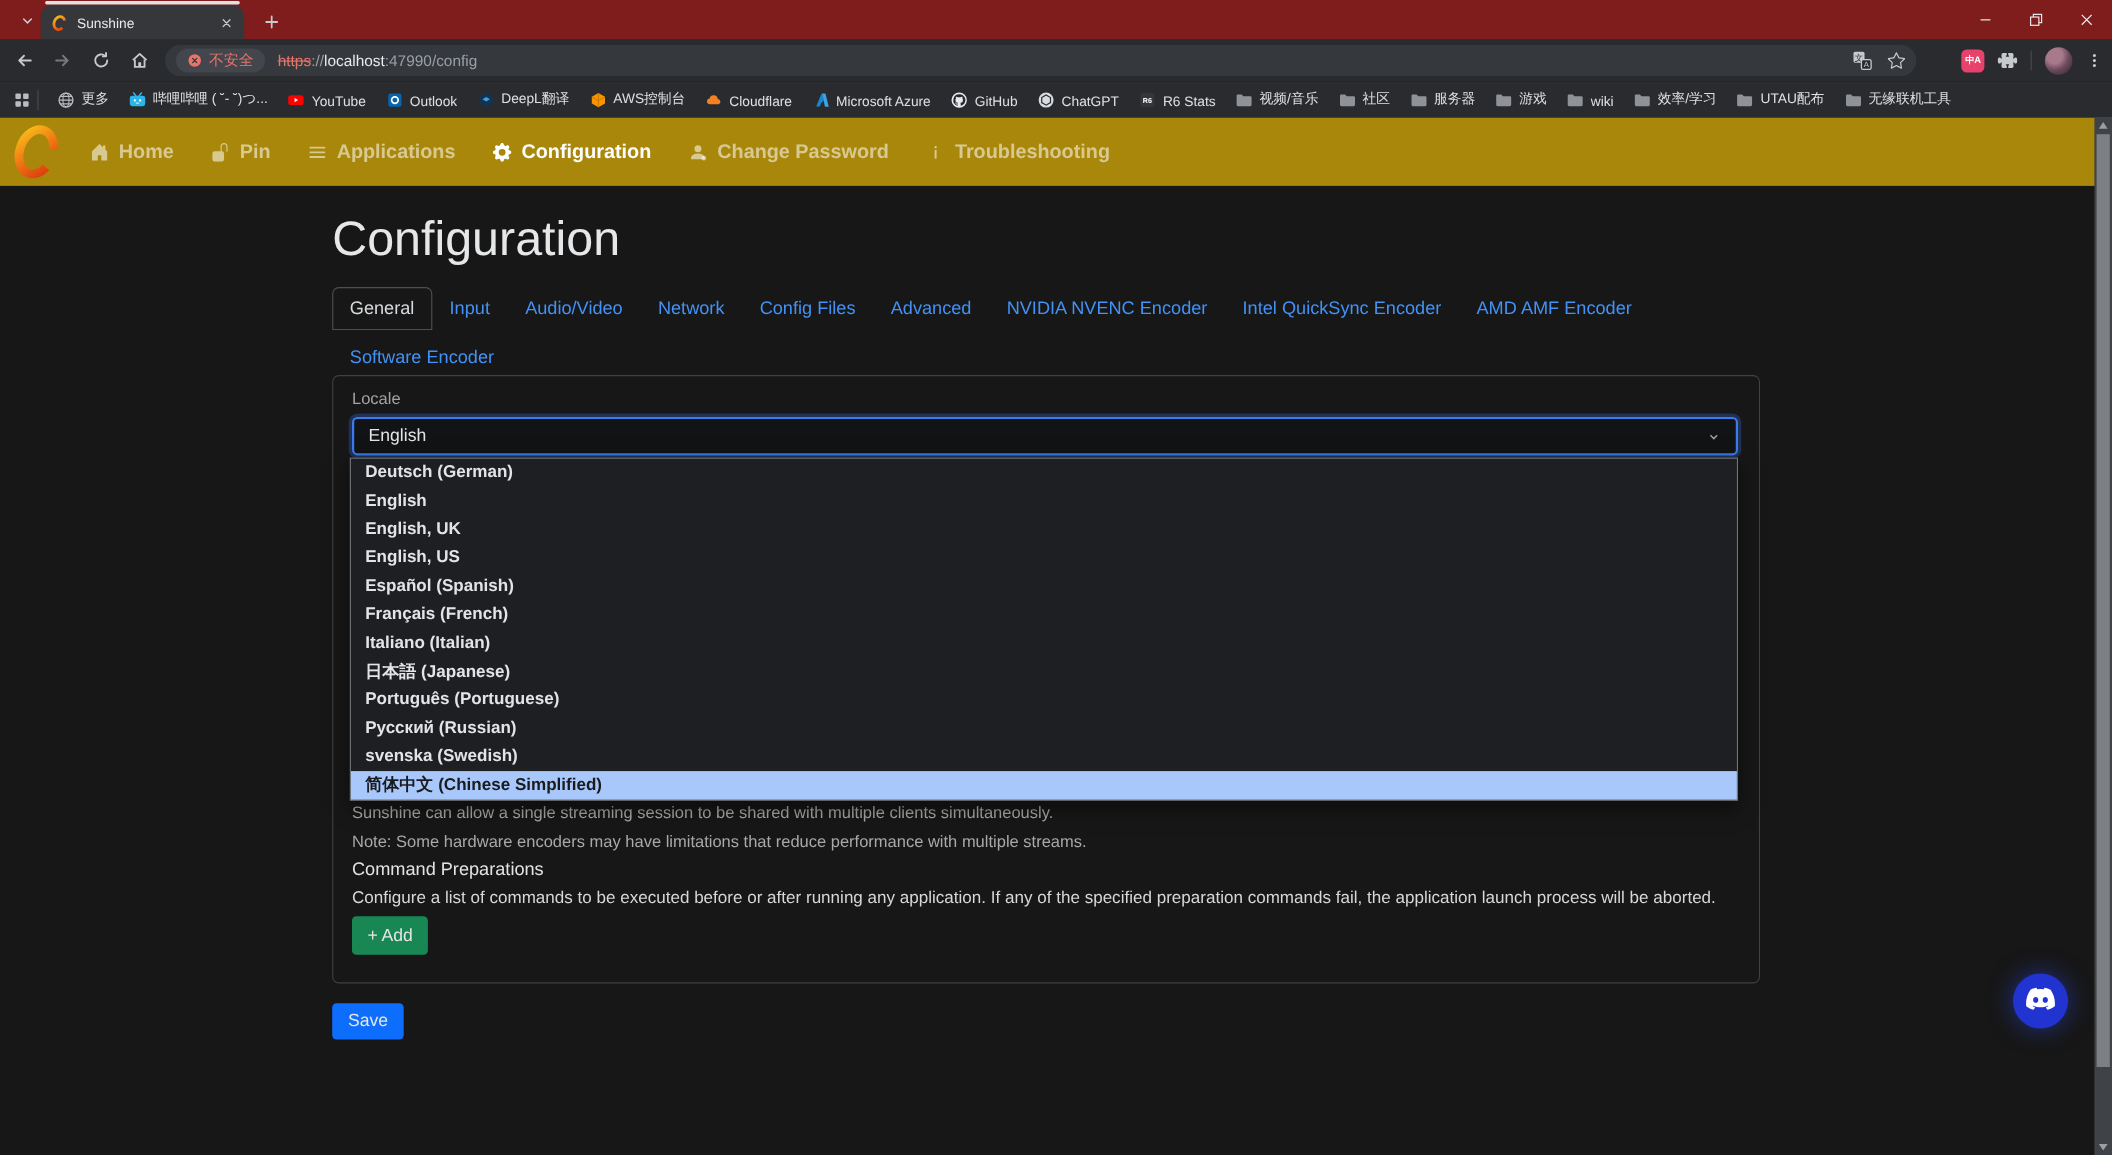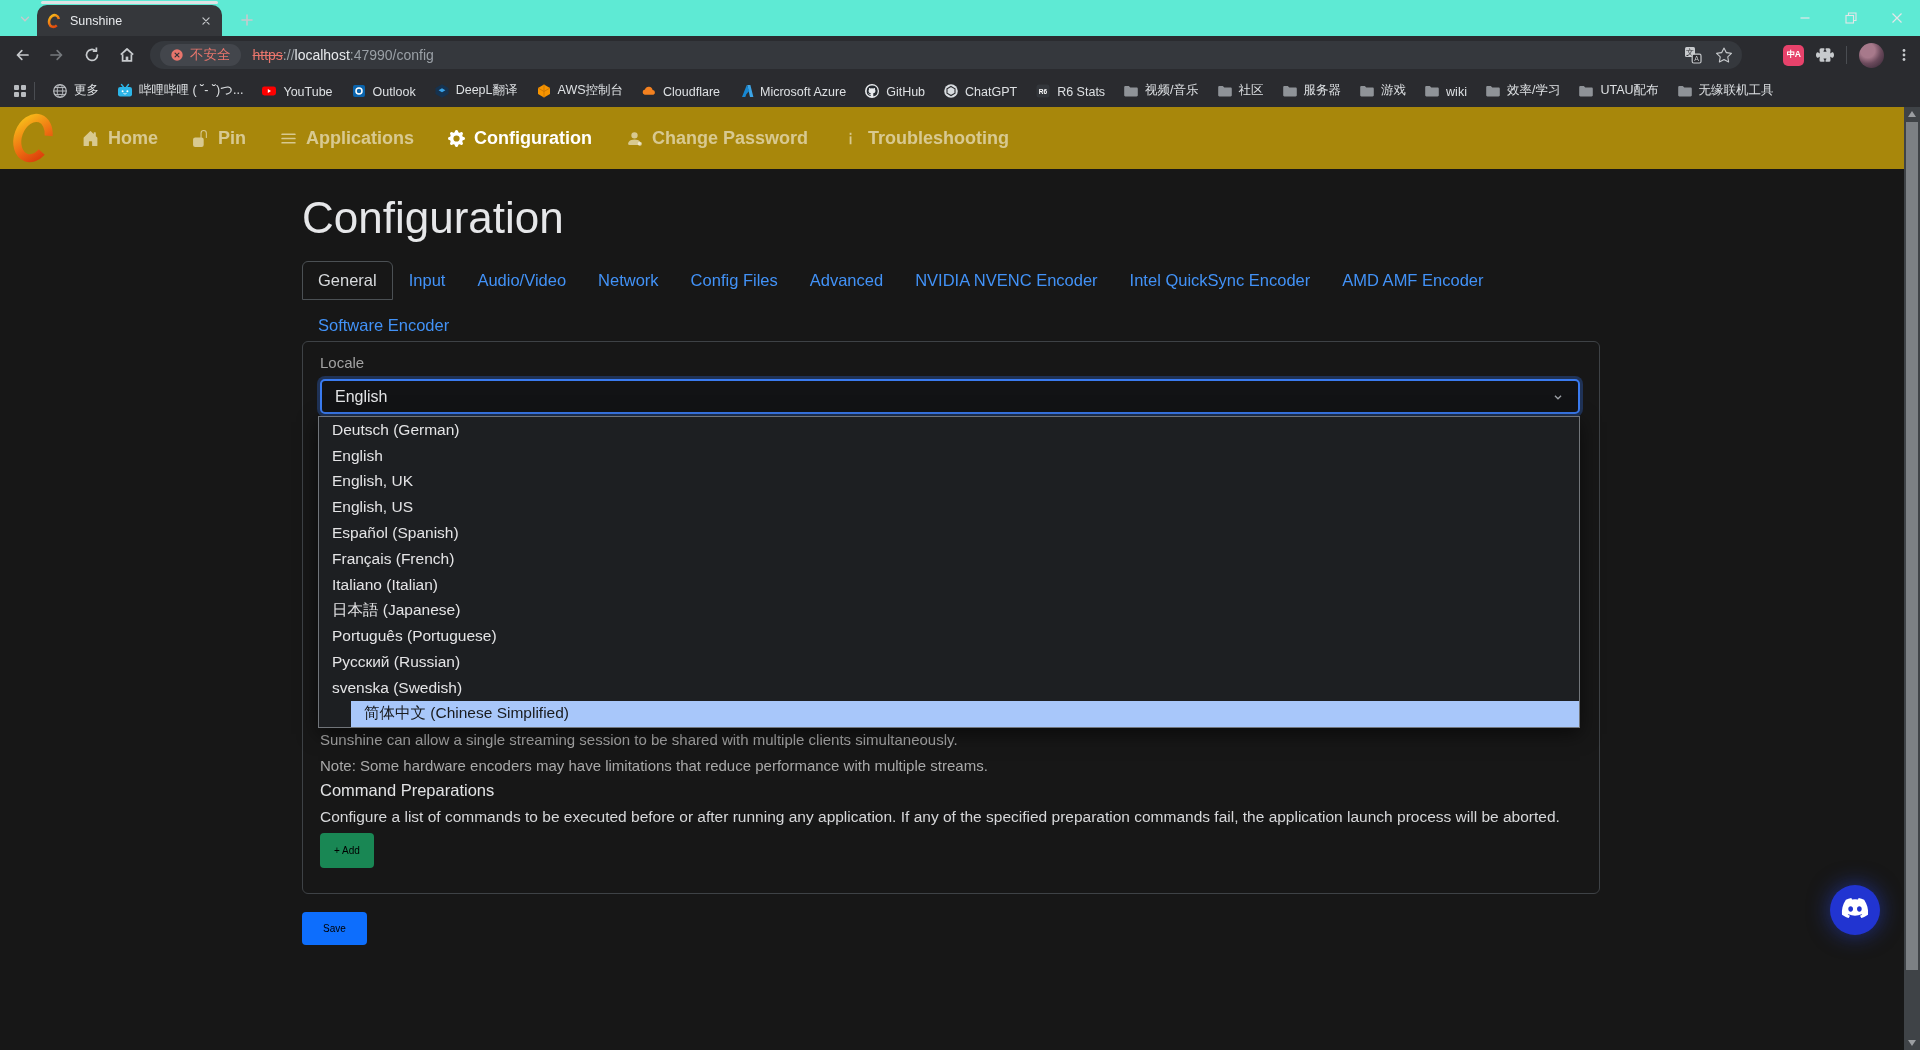--- a/index.html
+++ b/index.html
@@ -1,20 +1,20 @@
 <!DOCTYPE html>
 <html><head>
 <meta charset="utf-8">
 <style>
   * { margin:0; padding:0; box-sizing:border-box; }
   html,body { width:1920px; height:1050px; overflow:hidden; background:#171717;
               font-family:"Liberation Sans", sans-serif; }
 
   
-  .tabstrip { position:absolute; left:0; top:0; width:1920px; height:36px; background:#5eead4; }
+  .tabstrip { position:absolute; left:0; top:0; width:1920px; height:36px; background:#7f1d1d; }
   .tab-search { position:absolute; left:12px; top:8px; width:26px; height:21px; border-radius:6px;
                 display:flex; align-items:center; justify-content:center; }
   .tab { position:absolute; left:37px; top:5px; width:185px; height:31px; background:#35373b;
          border-radius:10px 10px 0 0; display:flex; align-items:center; padding:0 9px; }
   .tab-highlight { position:absolute; left:41px; top:1px; width:177px; height:3px;
                    background:#dfe2e5; border-radius:3px; }
   .tab-title { flex:1; margin-left:8px; font-size:12.5px; color:#e8eaed; white-space:nowrap; overflow:hidden; }
   .icon-btn { display:flex; align-items:center; justify-content:center; }
   .newtab { position:absolute; left:234px; top:7px; width:26px; height:26px; }
   .win-controls { position:absolute; right:0; top:0; height:36px; display:flex; }
@@ -73,28 +73,28 @@
 
   .field-label { position:absolute; left:320px; top:354px; font-size:15px; color:#a3a3a3; }
   .select { position:absolute; left:320px; top:379px; width:1260px; height:35px; background:#121315;
             border:2px solid #3a7bf0; border-radius:5px; box-shadow:0 0 0 3px rgba(49,111,233,.30);
             display:flex; align-items:center; padding:0 13px; font-size:16px; color:#e3e4e6; cursor:pointer; }
   .select .chev { margin-left:auto; }
 
   .dropdown { position:absolute; left:318px; top:416px; width:1262px; background:#1d1f22;
               border:1px solid #71757a; box-shadow:0 6px 18px rgba(0,0,0,.55); z-index:5; }
   .opt { height:25.8px; display:flex; align-items:center; padding-left:13px; font-size:15.5px;
-         color:#e4e4e6; cursor:pointer; }
-  .opt.hl { background:#a8c7fa; color:#191b1e;margin-left:32px; }
+         color:#e4e4e6; cursor:pointer;font-weight:bold; }
+  .opt.hl { background:#a8c7fa; color:#191b1e; }
 
   .note { position:absolute; left:320px; font-size:15px; color:#a9a9a9; }
   .cp-title { position:absolute; left:320px; top:781px; font-size:16.5px; font-weight:500; color:#e2e3e5; }
   .cp-desc { position:absolute; left:320px; top:808px; font-size:15.5px; color:#d6d7d9; }
   .btn { display:flex; align-items:center; justify-content:center; border:none; border-radius:4px;
-         color:#000000; font-size:10px; font-family:"Liberation Sans",sans-serif; cursor:pointer; }
+         color:#e5e5e5; font-size:16px; font-family:"Liberation Sans",sans-serif; cursor:pointer; }
   .btn-add { position:absolute; left:320px; top:833px; height:35px; padding:0 14px; background:#198754; }
   .btn-save { position:absolute; left:302px; top:912px; height:33px; width:65px; background:#0d6efd; }
 
   .discord { position:absolute; left:1830px; top:885px; width:50px; height:50px; border-radius:50%;
              background:#2134d1; display:flex; align-items:center; justify-content:center;
              box-shadow:0 0 22px rgba(40,70,230,.55); cursor:pointer; }
   .discord svg { width:30px; height:30px; }
 
   
   .scrollbar { position:absolute; left:1904px; top:107px; width:16px; height:943px; background:#3f4347; }

